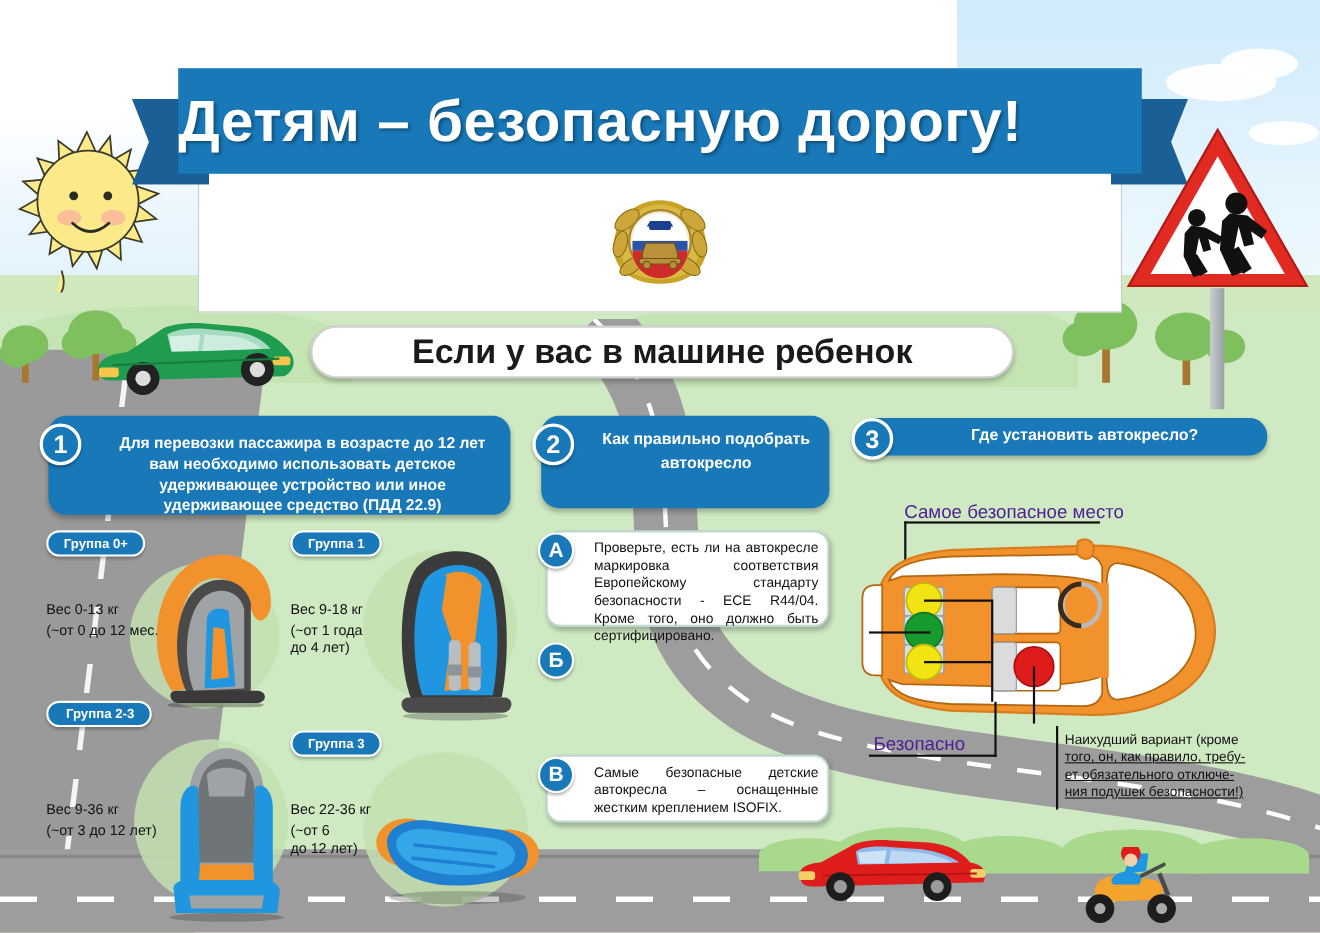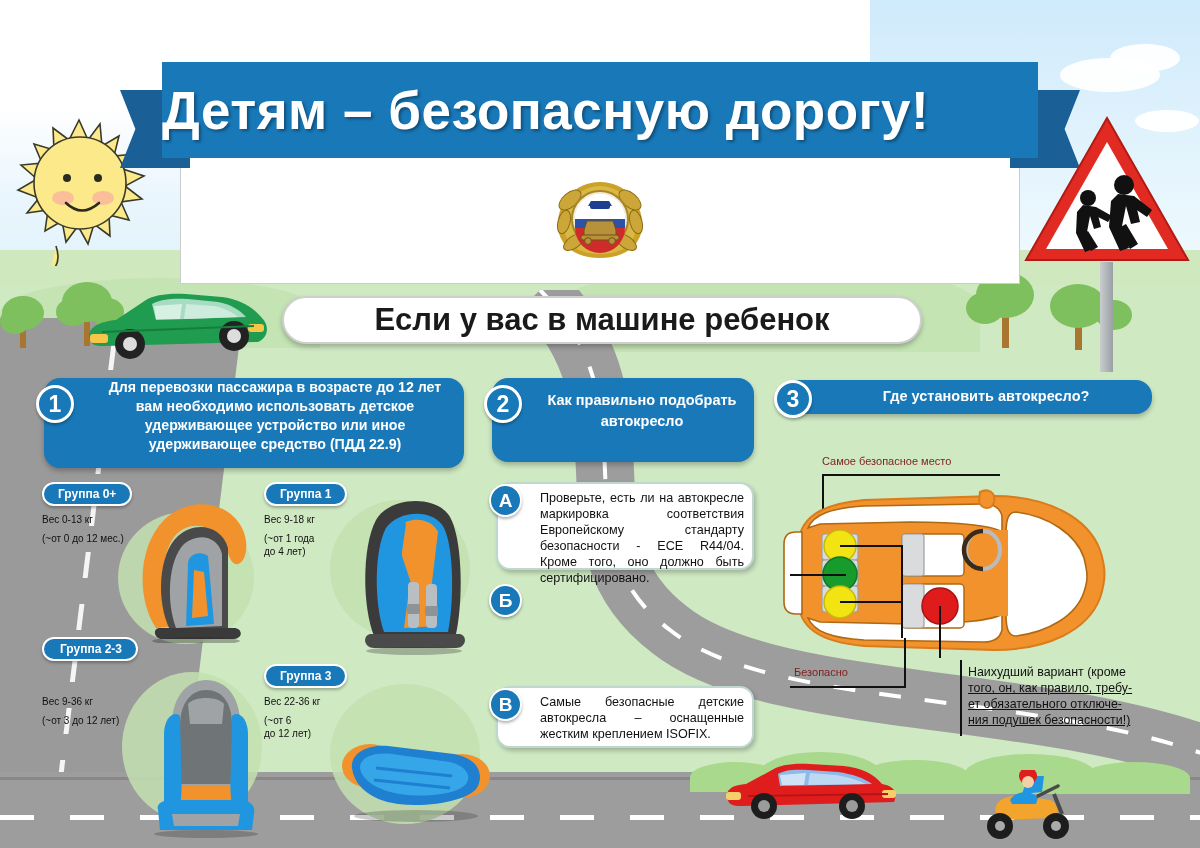--- a/index.html
+++ b/index.html
@@ -111,21 +111,21 @@
     box-shadow: 0 2px 3px rgba(0,0,0,.3); z-index: 5;
   }
   .blue-box {
     position: absolute; background: #1878b8; border-radius: 16px;
     box-shadow: 0 3px 5px rgba(0,0,0,.25);
     color: #fff; font-weight: bold;
   }
   
   #sec1box {
     left: 44px; top: 378px; width: 420px; height: 90px;
-    padding: 0 12px 8px 54px;
+    padding: 16px 12px 8px 54px;
     font-size: 14.2px; line-height: 1.33; text-align: center;
   }
   #sec1num { left: 36px; top: 385px; }
   
   #sec2box {
     left: 492px; top: 378px; width: 262px; height: 84px;
     padding: 12px 10px 8px 48px;
     font-size: 14.5px; line-height: 1.42; text-align: center;
   }
   #sec2num { left: 484px; top: 385px; }
@@ -158,30 +158,31 @@
   #badgeV { left: 489px; top: 688px; }
   .card-indent { text-indent: 22px; }
   
   .grp-pill {
     position: absolute; background: #1878b8; border: 2px solid #fff;
     border-radius: 13px; color: #fff; font-size: 12px; font-weight: bold;
     padding: 3px 14px; box-shadow: 0 2px 3px rgba(0,0,0,.28);
     white-space: nowrap;
   }
   .grp-text {
-    position: absolute; font-size: 10px; color: #111; line-height: 1.26;
+    position: absolute; font-size: 13px; color: #111; line-height: 1.26;
     white-space: pre-line;
+    margin-top: 32px;
   }
   
   .seat-blob {
     position: absolute; border-radius: 50%; background: #c3e0b0; opacity: .85;
   }
   
   .diag-label {
-    position: absolute; font-size: 11px; color: #7f1d1d; line-height: 1.26;
+    position: absolute; font-size: 17px; color: #4c1d95; line-height: 1.26;
   }
   .lead-line { position: absolute; background: #111; }
   .warn-text {
     position: absolute; font-size: 12.4px; color: #111; line-height: 1.3;
     width: 235px;
   }
   .warn-text .u { text-decoration: underline; }
   .vbar { position: absolute; width: 2px; background: #111; }
   
   .tree-trunk { position: absolute; background: #a9762f; }

